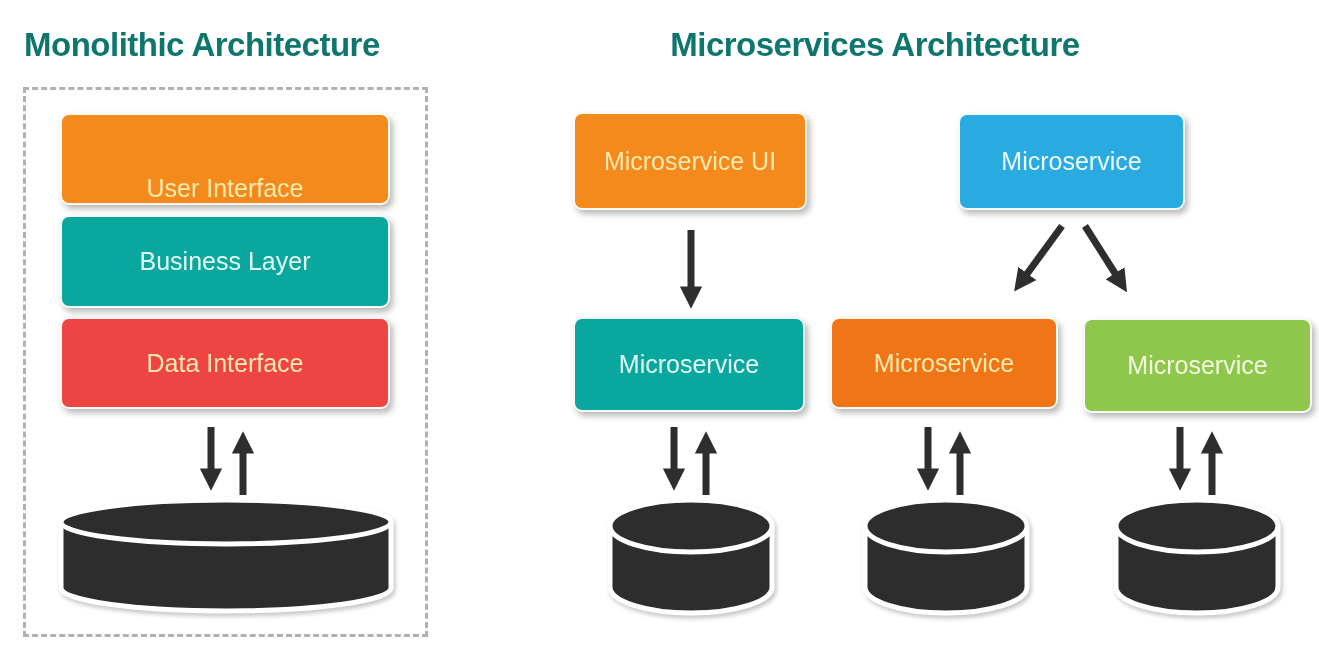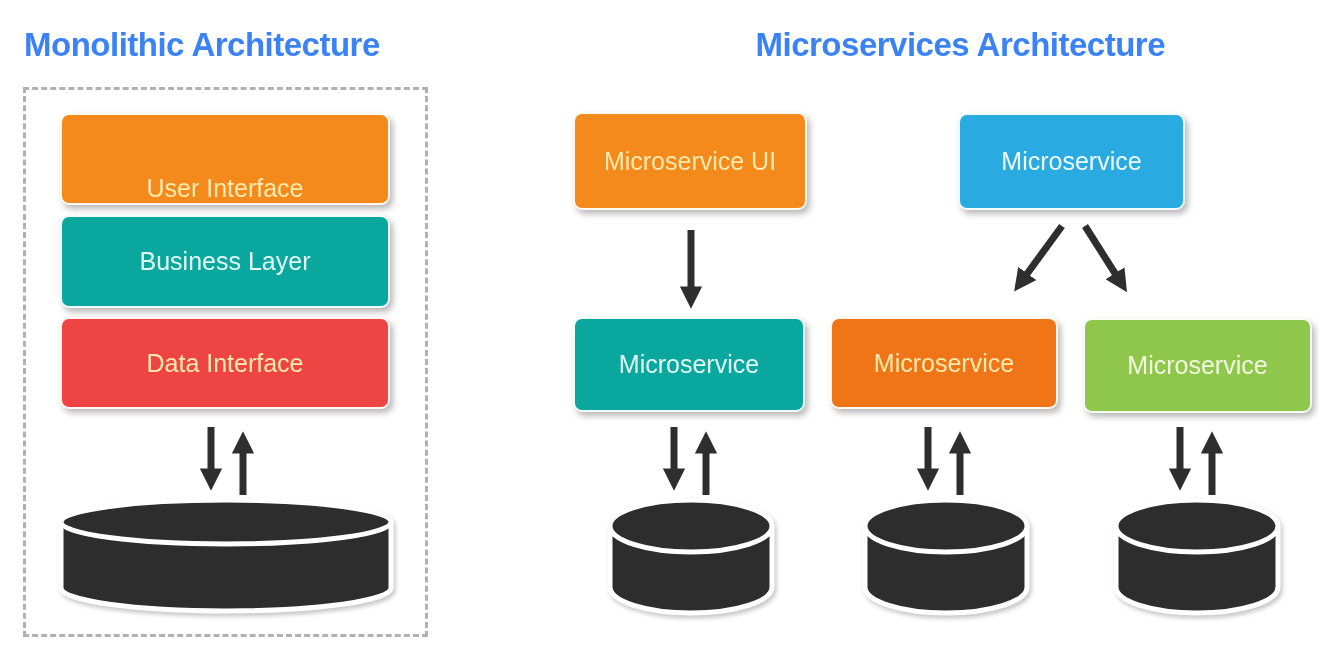--- a/index.html
+++ b/index.html
@@ -11,21 +11,21 @@
     width: 1319px;
     height: 659px;
     background: #ffffff;
     overflow: hidden;
   }
 
   .title {
     position: absolute;
     font-weight: bold;
     font-size: 33px;
-    color: #3b82f6;
+    color: #0f766e;
     letter-spacing: -0.5px;
     white-space: nowrap;
   }
   .title.centered { text-align: center; }
 
   .frame {
     position: absolute;
     left: 23px; top: 87px;
     width: 405px; height: 550px;
     border: 3px dashed #b1b1b1;
@@ -93,21 +93,21 @@
     </svg>
 
     <svg class="shape db" style="left:56px; top:496px;" width="340" height="124" viewBox="0 0 340 124">
       <path d="M5 26 V92 a165 23 0 0 0 330 0 V26" fill="#2d2d2d" stroke="#ffffff" stroke-width="5"></path>
       <ellipse cx="170" cy="26" rx="165" ry="22" fill="#2d2d2d" stroke="#ffffff" stroke-width="5"></ellipse>
     </svg>
   </div>
 
   <div>
 
-    <div class="title centered" style="left:585px; top:26px; width:580px;text-align:right;">Microservices Architecture</div>
+    <div class="title centered" style="left:585px; top:26px; width:580px;">Microservices Architecture</div>
 
     <div class="box text-orange" style="left: 573px; top: 112px; width: 234px; height: 98px; background-color: rgb(244, 137, 28);">
       <span>Microservice UI</span>
     </div>
 
     <div class="box text-blue" style="left: 958px; top: 113px; width: 227px; height: 97px; background-color: rgb(41, 171, 226);">
       <span>Microservice</span>
     </div>
 
     <svg class="shape" style="left:676px; top:226px;" width="30" height="86" viewBox="0 0 30 86">

